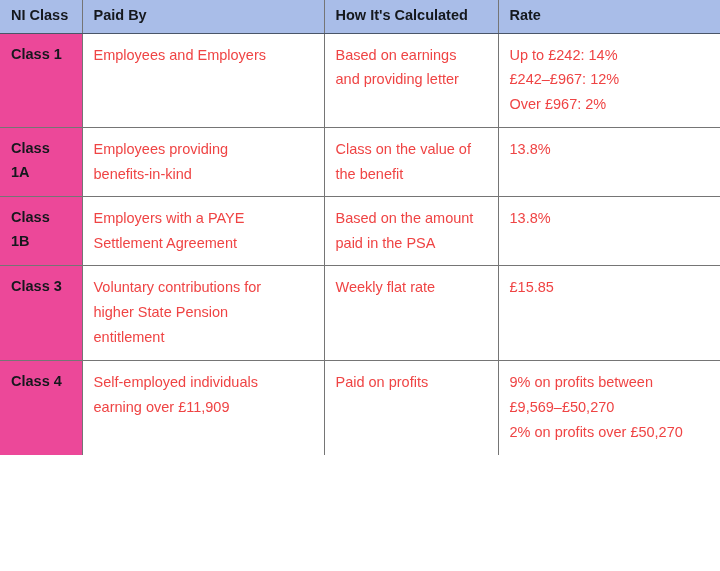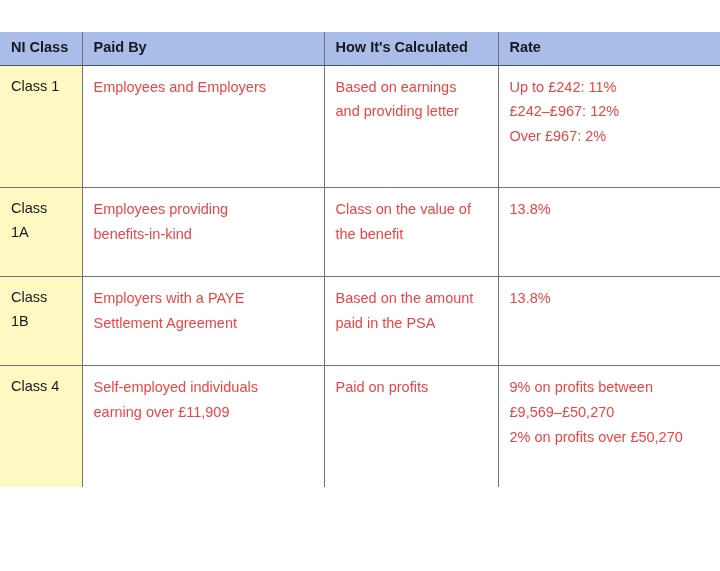--- a/index.html
+++ b/index.html
@@ -11,21 +11,20 @@
     width: 720px;
     height: 571px;
     font-family: "Liberation Sans", sans-serif;
     overflow: hidden;
   }
   #ni-table {
     width: 720px;
     height: 455px;
     border-collapse: collapse;
     table-layout: fixed;
-    margin-top: 32px;
   }
   #ni-table col.c-class { width: 82px; }
   #ni-table col.c-paid  { width: 242px; }
   #ni-table col.c-calc  { width: 174px; }
   #ni-table col.c-rate  { width: 222px; }
 
   #ni-table th, #ni-table td {
     vertical-align: top;
     text-align: left;
     padding: 9px 11px 6px 11px;
@@ -49,23 +48,23 @@
     line-height: 1.3;
   }
   #ni-table thead th.first-col {
     border-left: none;
   }
   #ni-table thead th.last-col {
     border-right: none;
   }
   
   #ni-table td.class-cell {
-    background: #fef9c3;
+    background: #ec4899;
     color: #15181d;
-    font-weight: normal;
+    font-weight: bold;
     border-left: none;
     line-height: 1.65;
   }
   #ni-table td.last-col {
     border-right: none;
   }
   #ni-table tbody tr:last-child td {
     border-bottom: none;
   }
   .cell-line { display: block; white-space: pre; }
@@ -94,21 +93,21 @@
           <span class="cell-line">Class 1</span>
         </td>
         <td>
           <span class="cell-line">Employees and Employers</span>
         </td>
         <td>
           <span class="cell-line">Based on earnings</span>
           <span class="cell-line">and providing letter</span>
         </td>
         <td class=" last-col">
-          <span class="cell-line">Up to £242: 11%</span>
+          <span class="cell-line">Up to £242: 14%</span>
           <span class="cell-line">£242–£967: 12%</span>
           <span class="cell-line">Over £967: 2%</span>
         </td>
       </tr>
       <tr>
         <td class="class-cell">
           <span class="cell-line">Class</span>
           <span class="cell-line">1A</span>
         </td>
         <td>
@@ -135,20 +134,36 @@
         <td>
           <span class="cell-line">Based on the amount</span>
           <span class="cell-line">paid in the PSA</span>
         </td>
         <td class=" last-col">
           <span class="cell-line">13.8%</span>
         </td>
       </tr>
       <tr>
         <td class="class-cell">
+          <span class="cell-line">Class 3</span>
+        </td>
+        <td>
+          <span class="cell-line">Voluntary contributions for</span>
+          <span class="cell-line">higher State Pension</span>
+          <span class="cell-line">entitlement</span>
+        </td>
+        <td>
+          <span class="cell-line">Weekly flat rate</span>
+        </td>
+        <td class=" last-col">
+          <span class="cell-line">£15.85</span>
+        </td>
+      </tr>
+      <tr>
+        <td class="class-cell">
           <span class="cell-line">Class 4</span>
         </td>
         <td>
           <span class="cell-line">Self-employed individuals</span>
           <span class="cell-line">earning over £11,909</span>
         </td>
         <td>
           <span class="cell-line">Paid on profits</span>
         </td>
         <td class=" last-col">

